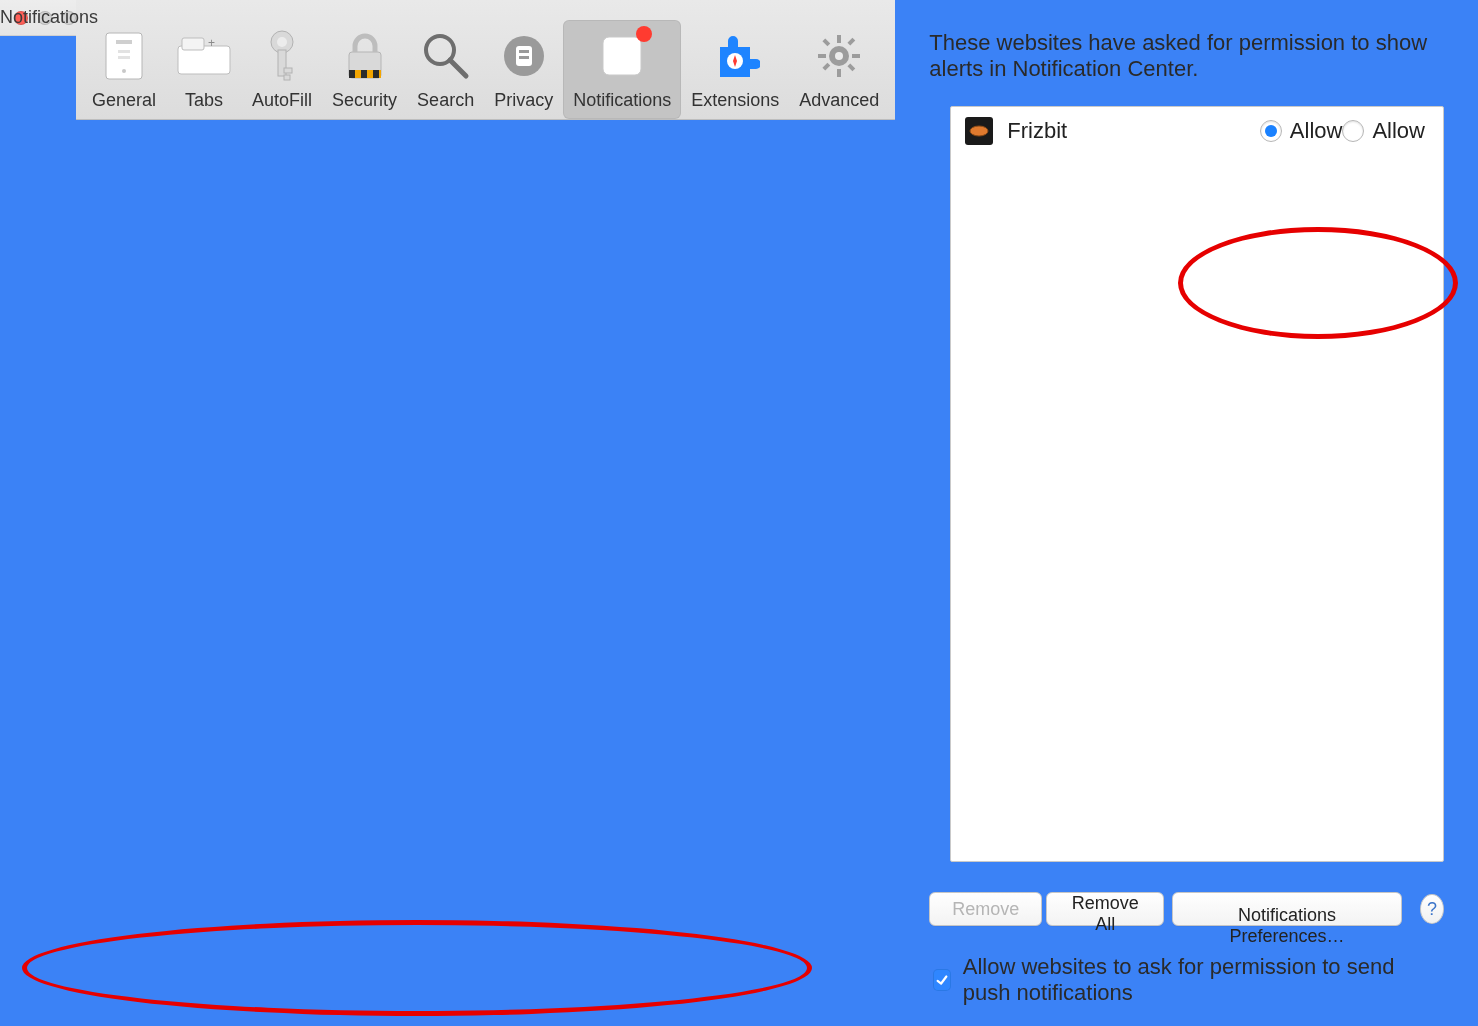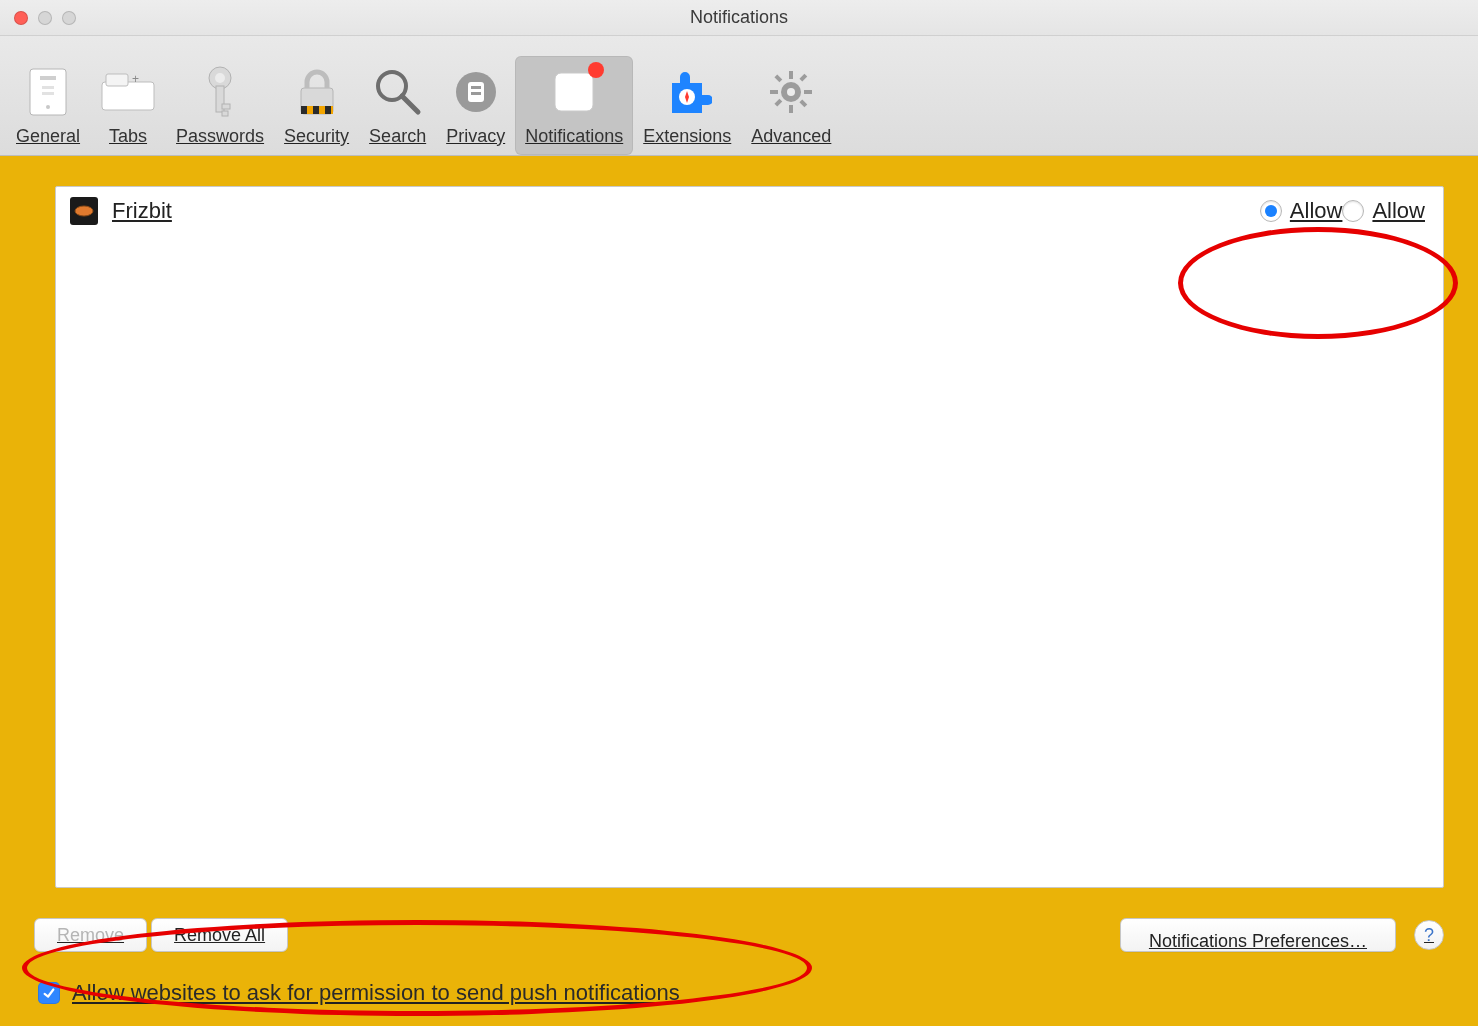--- a/index.html
+++ b/index.html
@@ -1,17 +1,17 @@
 <!DOCTYPE html>
 <html><head>
 <meta charset="utf-8">
 <style>
   * { box-sizing: border-box; margin: 0; padding: 0; }
   html, body { width: 1478px; height: 1026px; font-family: -apple-system, "Helvetica Neue", Arial, sans-serif; background: #ececec; color: #222; }
-  .window { width: 100%; height: 100%; display: flex; flex-direction: column; background: #eab308; text-decoration: underline; }
+  .window { width: 100%; height: 100%; display: flex; flex-direction: row; background: #3b82f6; }
   .titlebar {
     position: relative;
     height: 36px;
     border-bottom: 1px solid #d0d0d0;
     background: linear-gradient(#ededed, #e5e5e5);
     display: flex; align-items: center;
   }
   .traffic-lights { display:flex; gap:10px; padding-left:14px; }
   .traffic-light { width:14px; height:14px; border-radius:50%; border:1px solid rgba(0,0,0,.15); }
   .tl-red { background:#ff5f57; }
@@ -133,21 +133,21 @@
     <div class="toolbar-item">
       <div class="toolbar-icon">
         <svg class="svg" width="40" height="56" viewBox="0 0 40 56">
           <circle cx="20" cy="14" r="11" fill="#d9d9d9" stroke="#b2b2b2"></circle>
           <circle cx="20" cy="14" r="5" fill="#ececec"></circle>
           <rect x="16" y="22" width="8" height="26" fill="#d9d9d9" stroke="#b2b2b2"></rect>
           <rect x="22" y="40" width="8" height="5" fill="#d9d9d9" stroke="#b2b2b2"></rect>
           <rect x="22" y="47" width="6" height="5" fill="#d9d9d9" stroke="#b2b2b2"></rect>
         </svg>
       </div>
-      <div class="toolbar-label">Passwords</div>
+      <div class="toolbar-label">AutoFill</div>
     </div>
 
     <div class="toolbar-item">
       <div class="toolbar-icon">
         <svg class="svg" width="48" height="52" viewBox="0 0 48 52">
           <rect x="8" y="22" width="32" height="26" rx="3" fill="#d9d9d9" stroke="#b5b5b5"></rect>
           <rect x="8" y="40" width="32" height="8" fill="#f3a500"></rect>
           <rect x="8" y="40" width="6" height="8" fill="#2b2b2b"></rect>
           <rect x="20" y="40" width="6" height="8" fill="#2b2b2b"></rect>
           <rect x="32" y="40" width="6" height="8" fill="#2b2b2b"></rect>
@@ -215,20 +215,21 @@
             <rect x="9" y="34" width="7" height="4" transform="rotate(-45 12 36)"></rect>
           </g>
           <circle cx="25" cy="25" r="4" fill="#ececec"></circle>
         </svg>
       </div>
       <div class="toolbar-label">Advanced</div>
     </div>
   </div>
 
   <div class="content" style="position:relative;">
+    <div class="description">These websites have asked for permission to show alerts in Notification Center.</div>
 
     <div class="list-box" style="position:relative;">
       <div class="list-row">
         <div class="site-icon">
           <svg width="20" height="14" viewBox="0 0 20 14">
               <ellipse cx="10" cy="7" rx="9" ry="5" fill="#e07a2e" stroke="#8a4a16"></ellipse>
             </svg>
         </div>
         <div>Frizbit</div>
         <div class="radio-group">

